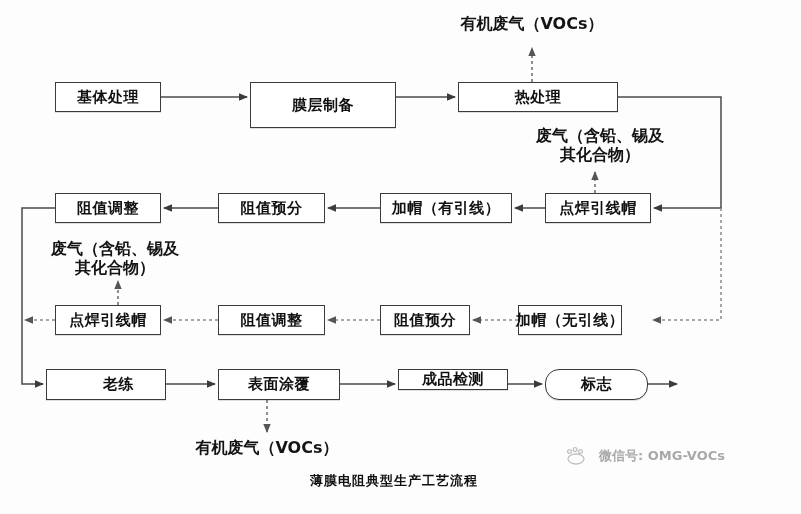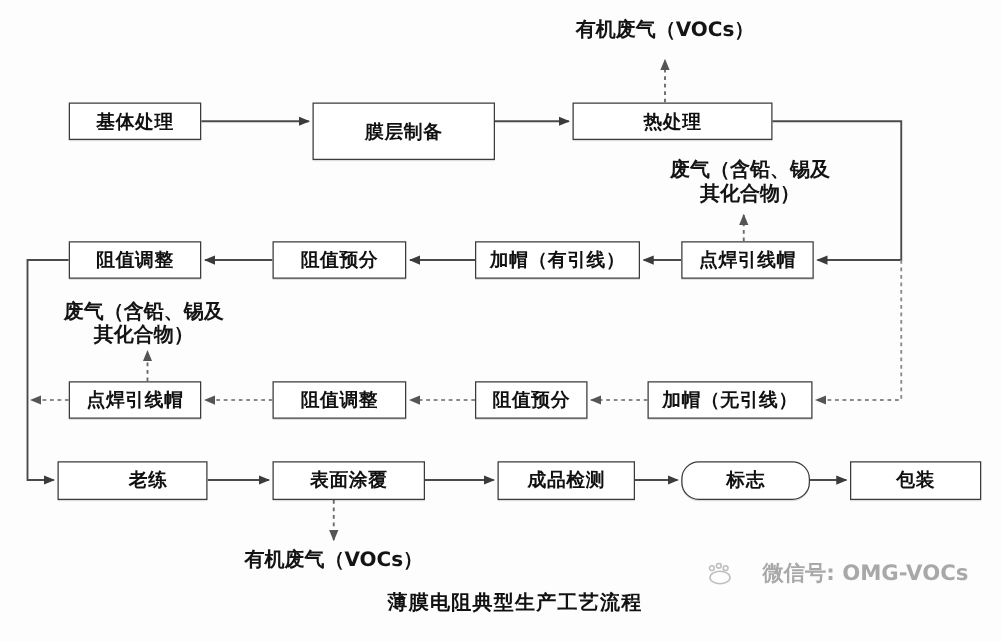--- a/index.html
+++ b/index.html
@@ -43,32 +43,32 @@
     color: #141414;
     font-size: 16px;
     font-weight: 700;
     line-height: 19px;
     white-space: nowrap;
     text-align: center;
   }
   .caption {
     position: absolute;
     color: #111111;
-    font-size: 16px;
+    font-size: 13px;
     font-weight: 700;
     letter-spacing: 1px;
     white-space: nowrap;
   }
   .watermark {
     position: absolute;
     display: flex;
     align-items: center;
-    gap: 21px;
+    gap: 10px;
     color: #9a9a9a;
-    font-size: 17px;
+    font-size: 13px;
     font-weight: 700;
     white-space: nowrap;
     opacity: 0.85;
   }
   .wm-icon {
     display: block;
   }
 </style>
 </head>
 <body>
@@ -121,27 +121,26 @@
   <div class="node" style="left:458px; top:82px;  width:160px; height:30px;">热处理</div>
 
   <div class="node" style="left:55px;  top:193px; width:106px; height:30px;">阻值调整</div>
   <div class="node" style="left:218px; top:193px; width:107px; height:30px;">阻值预分</div>
   <div class="node" style="left:545px; top:193px; width:106px; height:30px;">点焊引线帽</div>
   <div class="node" style="left:380px; top:193px; width:132px; height:30px;">加帽（有引线）</div>
 
   <div class="node" style="left:55px;  top:305px; width:106px; height:30px;">点焊引线帽</div>
   <div class="node" style="left:218px; top:305px; width:107px; height:30px;">阻值调整</div>
   <div class="node" style="left:380px; top:305px; width:90px;  height:30px;">阻值预分</div>
-  <div class="node" style="left:518px; top:305px; width:132px; height:30px;">加帽（无引线）</div>
+  <div class="node" style="left:518px; top:305px; width:104px; height:30px;">加帽（无引线）</div>
 
   <div class="node" style="left:46px;  top:369px; width:120px; height:31px;padding-left:25px;">老练</div>
   <div class="node" style="left:218px; top:369px; width:122px; height:31px;">表面涂覆</div>
-  <div class="node" style="left:398px; top:369px; width:110px; height:31px;">成品检测</div>
+  <div class="node" style="left:398px; top:369px; width:110px; height:21px;">成品检测</div>
   <div class="node" style="left:545px; top:369px; width:103px; height:31px;border-radius:14px;">标志</div>
-  <div class="node" style="left:680px; top:369px; width:105px; height:31px;">包装</div>
 
   <div class="lbl" style="left:458px; top:14px; width:148px;">
     <span>有机废气（VOCs）</span>
   </div>
 
   <div class="lbl" style="left:505px; top:126px; width:190px;">
     <div>废气（含铅、锡及</div>
     <div>其化合物）</div>
   </div>
 

